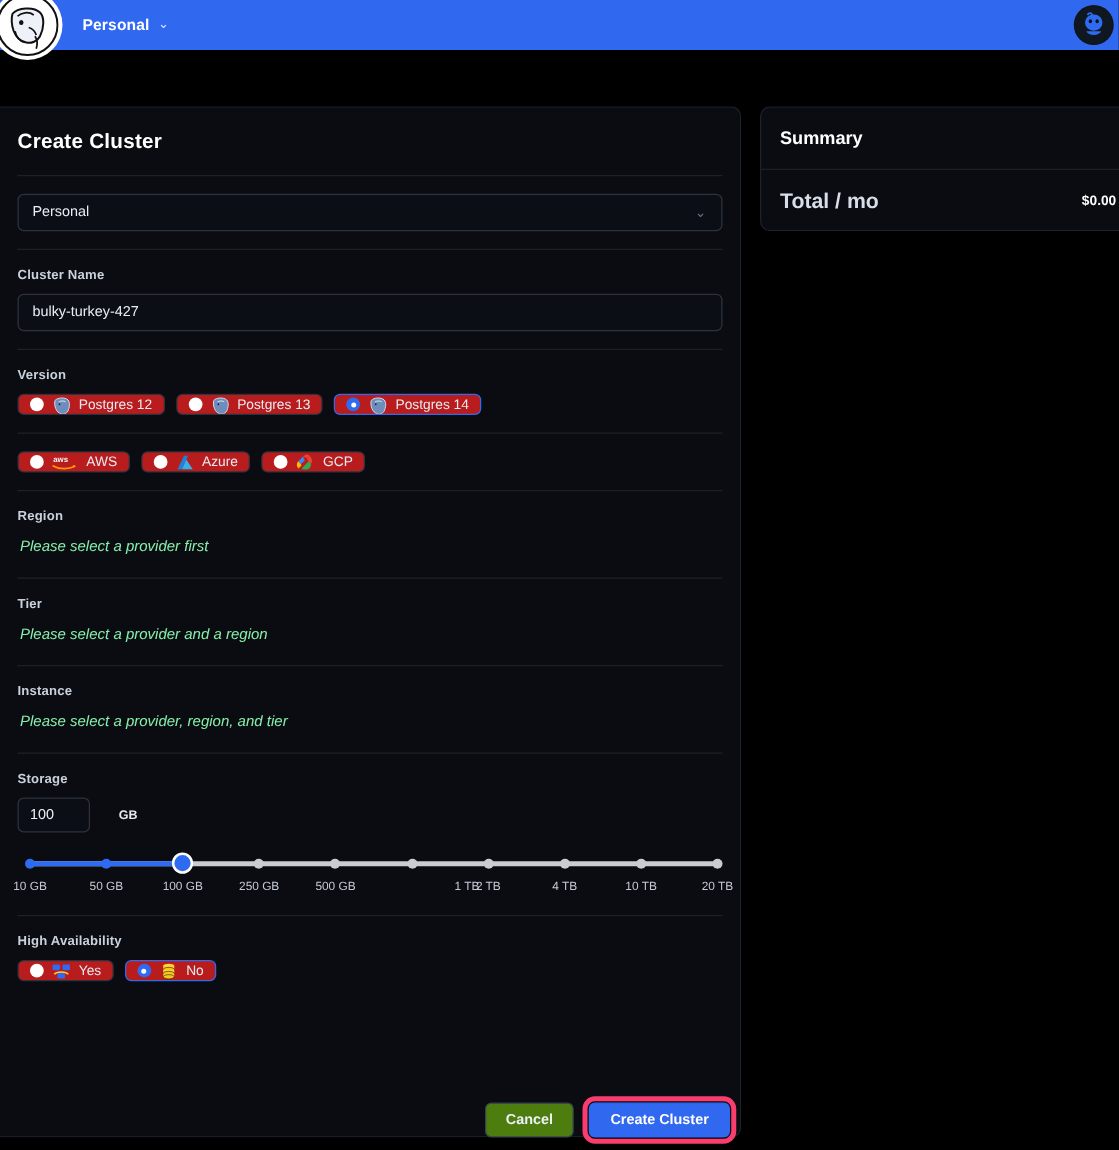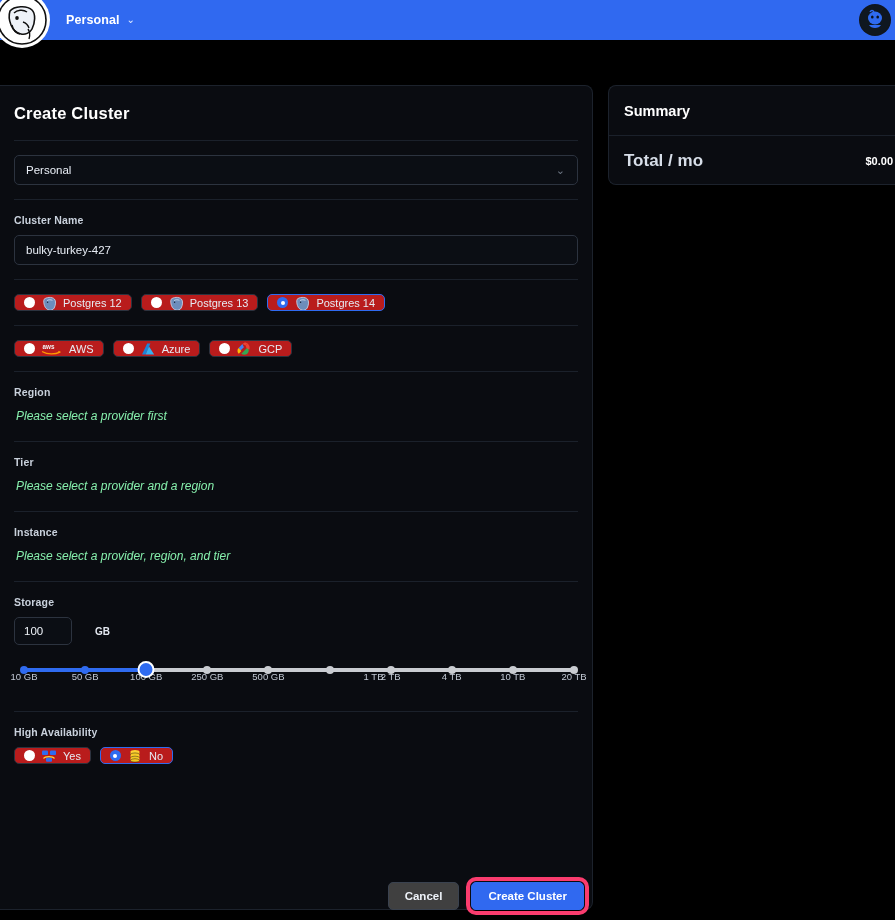--- a/index.html
+++ b/index.html
@@ -145,21 +145,21 @@
     border-radius: 50%; background: #c9ccd1; transform: translateX(-50%);
   }
   .mark.on { background: #2f6bf0; }
   .thumb {
     position: absolute; top: -2px; width: 17px; height: 17px;
     border-radius: 50%; background: #2f6bf0;
     border: 2.5px solid #ffffff; transform: translateX(-50%);
     cursor: pointer; z-index: 3;
   }
   .tick {
-    position: absolute; top: 8px; transform: translateX(-50%);
+    position: absolute; top: 20px; transform: translateX(-50%);
     color: #c3cad5; font-size: 9.5px; white-space: nowrap;
   }
 
   
   .sum-title {
     color: #ffffff; font-size: 14.5px; font-weight: 700;
     padding: 17px 0 16px 15px;
   }
   .sum-hr { height: 1px; background: #1b212b; }
   .sum-row {
@@ -175,21 +175,21 @@
     width: 608px; height: 48px;
     display: flex; align-items: center; justify-content: flex-end;
     gap: 12px; padding-right: 24px;
   }
   .btn {
     height: 28px; padding: 0 16px; border-radius: 5px;
     font-size: 11.5px; font-weight: 700; cursor: pointer;
     display: inline-flex; align-items: center; justify-content: center;
   }
   .btn-cancel {
-    background: #404040; border: 1px solid #3a424f; color: #eef2f8;
+    background: #4d7c0f; border: 1px solid #3a424f; color: #eef2f8;
   }
   .btn-primary {
     background: #3069f0; border: 1px solid #3069f0; color: #ffffff;
     outline: 4px solid #fa3c6e; outline-offset: 1px;
   }
 </style>
 </head>
 <body>
 
 <div class="topbar">
@@ -237,20 +237,21 @@
 
     <div class="section">
       <span class="f-label">Cluster Name</span>
       <div class="text-box">
         <span>bulky-turkey-427</span>
       </div>
     </div>
     <div class="hr"></div>
 
     <div class="section">
+      <span class="f-label">Version</span>
       <div class="chips">
 
         <div class="chip">
           <span class="radio"></span>
           <span class="ico">
             <svg viewBox="0 0 16 14" width="16" height="14" aria-hidden="true">
               <path d="M3 3.4c2-2.4 8-2.8 10.4-.4 1.8 1.9 1.3 6.2-.2 9-1 1.8-3.2 2.6-5 2.1-2.3-.6-3.8-2-4.7-4.4C2.6 7.4 2.6 4.7 3 3.4z" fill="#6d8dbc" stroke="#cfdcef" stroke-width=".8"></path>
               <path d="M6 4.6c1.5-1 4-1.1 5.4-.2" fill="none" stroke="#e8f0fb" stroke-width=".7"></path>
               <ellipse cx="6.6" cy="6.3" rx=".7" ry=".8" fill="#172338"></ellipse>
             </svg>

